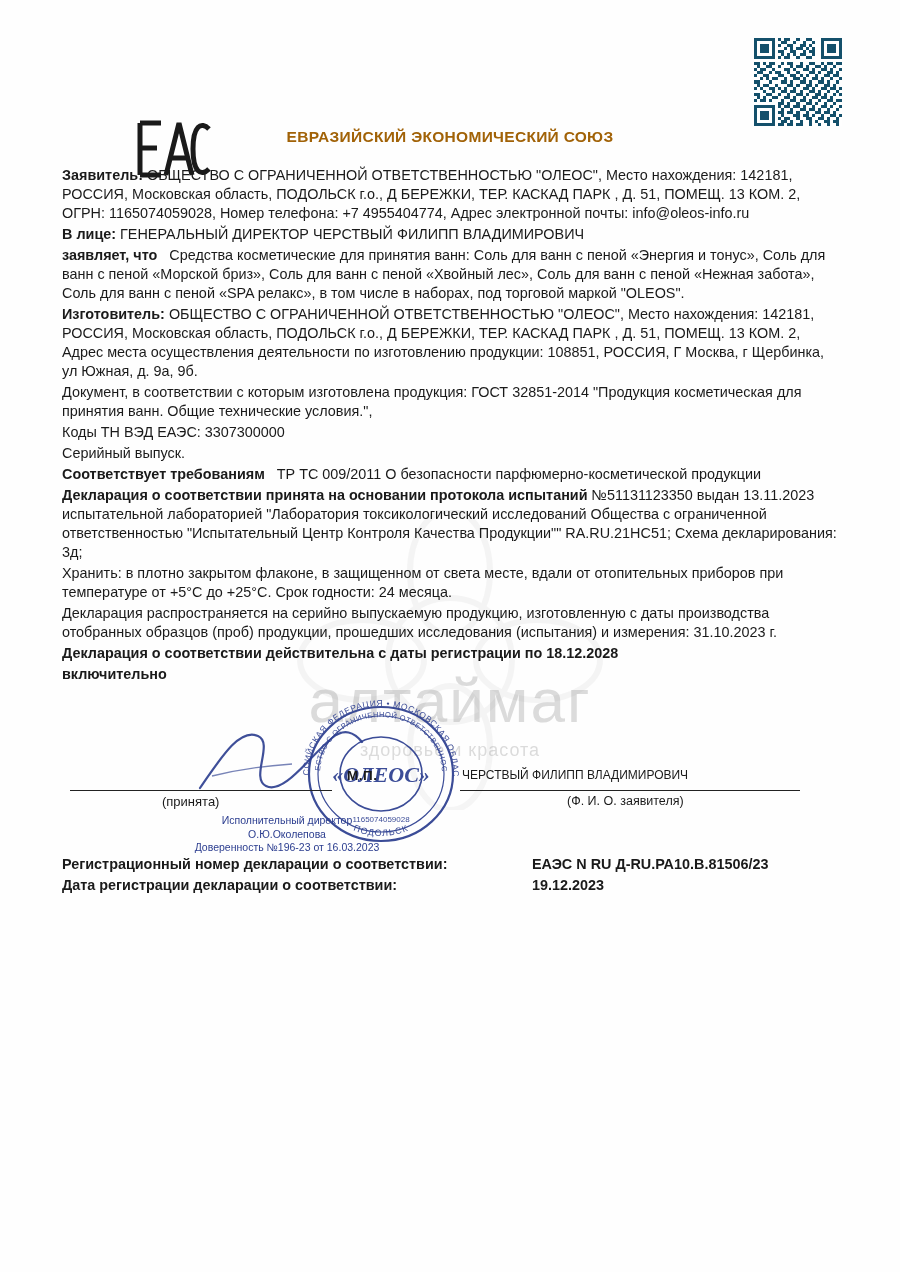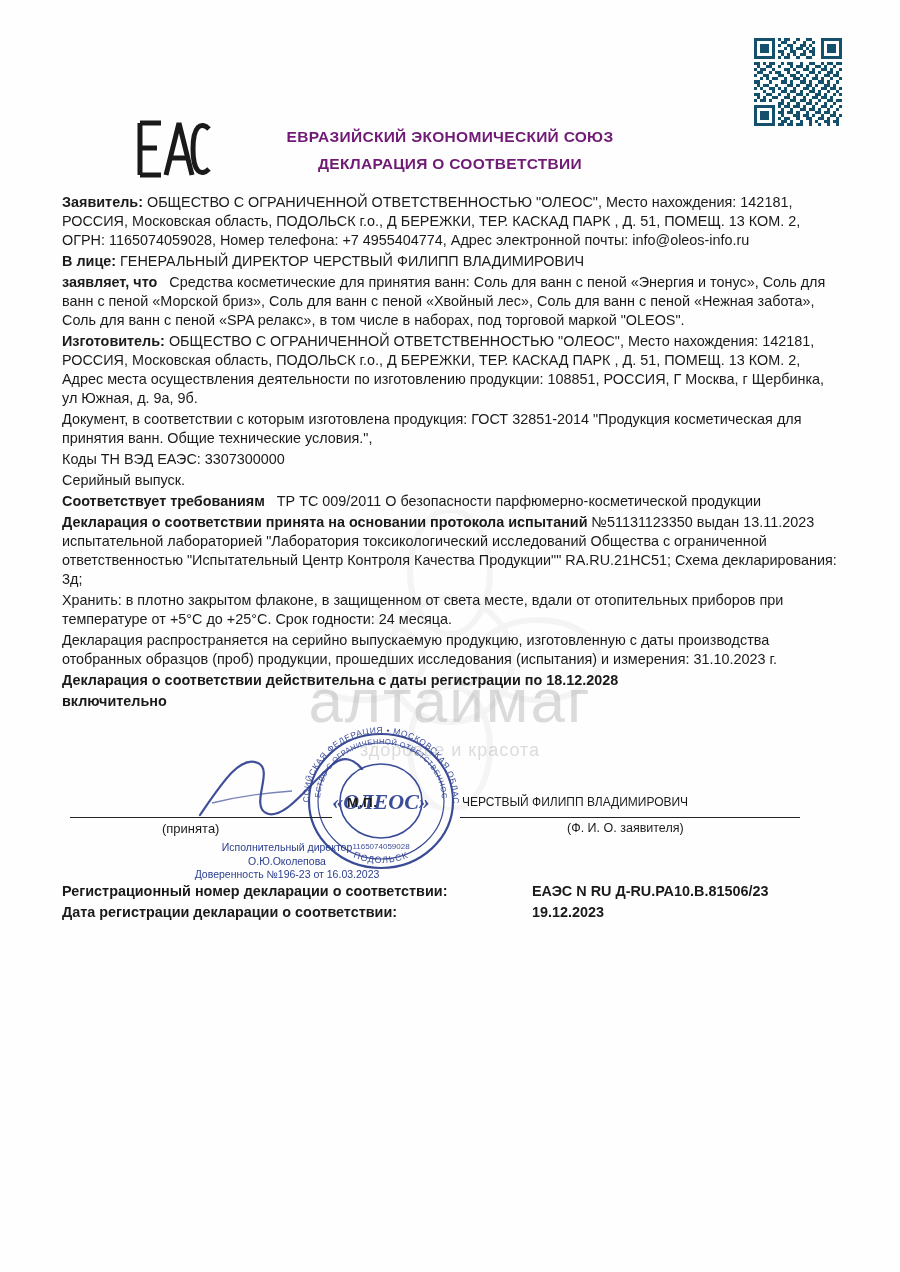--- a/index.html
+++ b/index.html
@@ -82,21 +82,21 @@
   }
 
   .titles {
     padding-top: 128px;
     text-align: center;
   }
   .title-main, .title-sub {
     font-weight: bold;
     font-size: 15.5px;
     letter-spacing: .3px;
-    color: #701a75;
+    color: #a16207;
   }
   .title-sub { margin-top: 9px; }
 
   .body-block {
     margin-top: 20px;
     font-size: 14.4px;
     line-height: 1.32;
     text-align: left;
   }
   .body-block p { margin: 0 0 2px 0; }
@@ -458,21 +458,20 @@
       <path d="M31 55 L44 3 L57 55"></path>
       <path d="M36 38 L52 38"></path>
       <path d="M74 9 C66 1, 58 6, 58 29 C58 52, 66 57, 74 49"></path>
     </g>
   </svg>
 
   <div class="content">
 
     <div class="titles">
       <div class="title-main">ЕВРАЗИЙСКИЙ ЭКОНОМИЧЕСКИЙ СОЮЗ</div>
-      <div class="title-sub">ДЕКЛАРАЦИЯ О СООТВЕТСТВИИ</div>
     </div>
 
     <div class="body-block">
 
       <p>
         <span class="lbl">Заявитель:</span>
         <span>ОБЩЕСТВО С ОГРАНИЧЕННОЙ ОТВЕТСТВЕННОСТЬЮ "ОЛЕОС", Место нахождения: 142181, РОССИЯ,  Московская область, ПОДОЛЬСК г.о., Д БЕРЕЖКИ, ТЕР. КАСКАД ПАРК , Д. 51, ПОМЕЩ.  13   КОМ.  2, ОГРН: 1165074059028, Номер телефона: +7 4955404774, Адрес электронной почты: info@oleos-info.ru</span>
       </p>
 
       <p>

